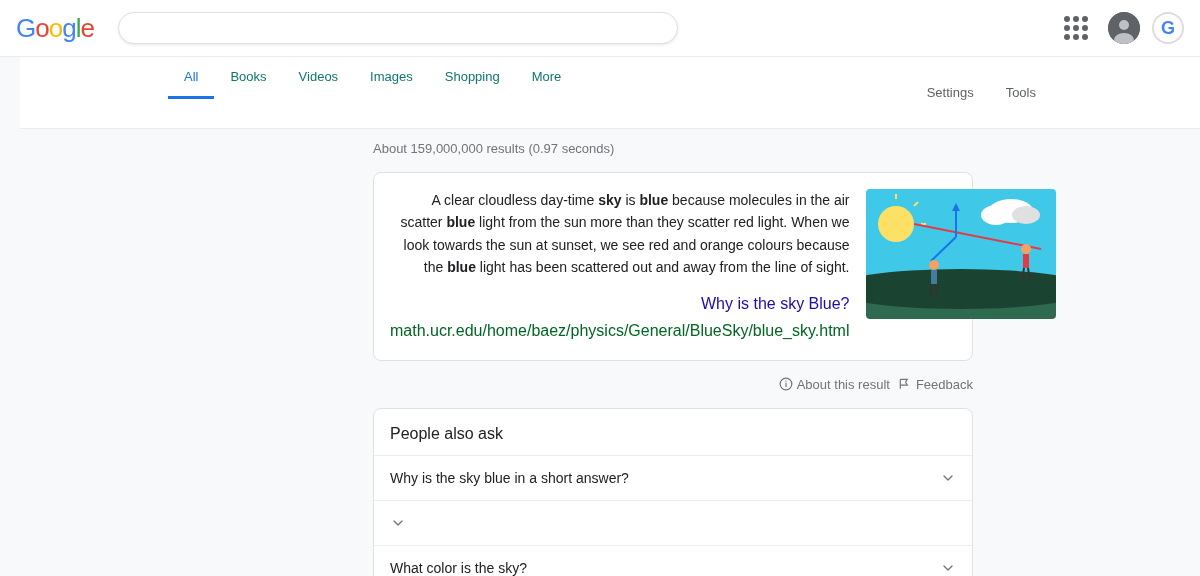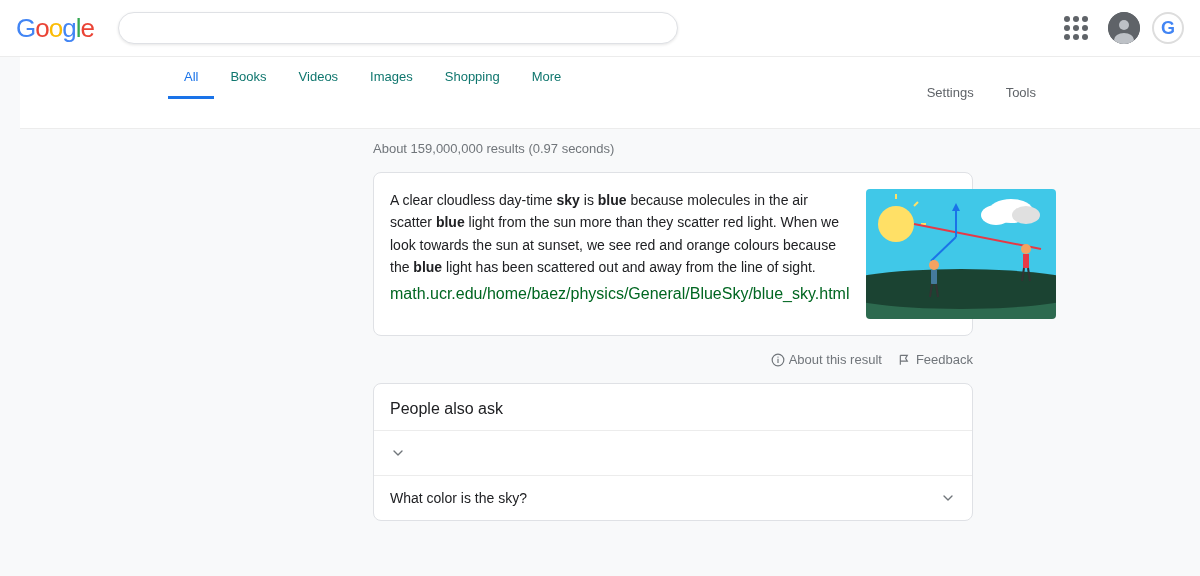--- a/index.html
+++ b/index.html
@@ -166,20 +166,21 @@
     
     .featured-snippet {
       background: #fff;
       border: 1px solid #dfe1e5;
       border-radius: 8px;
       padding: 16px;
       margin-bottom: 8px;
       display: flex;
       gap: 16px;
       max-width: 600px;
+      text-align: right;
     }
 
     .snippet-text {
       flex: 1;
       font-size: 14px;
       line-height: 1.6;
       color: #202124;
     }
 
     .snippet-image {
@@ -207,21 +208,21 @@
 
     .snippet-url {
       font-size: 16px;
       color: #006621;
       margin-top: 2px;
     }
 
     .snippet-footer {
       display: flex;
       align-items: flex-end;
-      gap: 16px;
+      gap: 8px;
       padding: 8px 0 16px 0;
       font-size: 13px;
       color: #70757a;
       max-width: 600px;
     }
     .snippet-footer-item {
       display: flex;
       align-items: center;
       gap: 4px;
       cursor: pointer;
@@ -339,20 +340,21 @@
 </nav>
 
 <div class="main">
   <p class="results-count">About 159,000,000 results (0.97 seconds)</p>
 
   <div class="featured-snippet">
     <div class="snippet-text">
       <p>
         A clear cloudless day-time <b>sky</b> is <b>blue</b> because molecules in the air scatter <b>blue</b> light from the sun more than they scatter red light. When we look towards the sun at sunset, we see red and orange colours because the <b>blue</b> light has been scattered out and away from the line of sight.
       </p>
+      <a class="snippet-link" href="#">Why is the sky Blue?</a>
       <div class="snippet-url">math.ucr.edu/home/baez/physics/General/BlueSky/blue_sky.html</div>
     </div>
     <div class="snippet-image">
       
       <svg class="sky-scene" viewBox="0 0 190 130" xmlns="http://www.w3.org/2000/svg">
 
         <rect width="190" height="100" fill="#40c8e8"></rect>
 
         <rect y="100" width="190" height="30" fill="#2d6a4f"></rect>
 
@@ -405,20 +407,26 @@
       <svg width="14" height="14" viewBox="0 0 24 24" fill="none">
         <path d="M4 4v16M4 4h12l-3 5 3 5H4" stroke="#70757a" stroke-width="2" fill="none"></path>
       </svg>
       <span>Feedback</span>
     </div>
   </div>
 
   <div class="paa-section">
     <h2 class="paa-title">People also ask</h2>
 
+    <div class="paa-item">
+      <span>Why is the sky blue in a short answer?</span>
+      <svg class="chevron-down" viewBox="0 0 24 24" fill="none">
+        <polyline points="6,9 12,15 18,9" stroke="#70757a" stroke-width="2" stroke-linecap="round" stroke-linejoin="round"></polyline>
+      </svg>
+    </div>
 
     <div class="paa-item">
       <svg class="chevron-down" viewBox="0 0 24 24" fill="none">
         <polyline points="6,9 12,15 18,9" stroke="#70757a" stroke-width="2" stroke-linecap="round" stroke-linejoin="round"></polyline>
       </svg>
     </div>
 
     <div class="paa-item">
       <span>What color is the sky?</span>
       <svg class="chevron-down" viewBox="0 0 24 24" fill="none">

